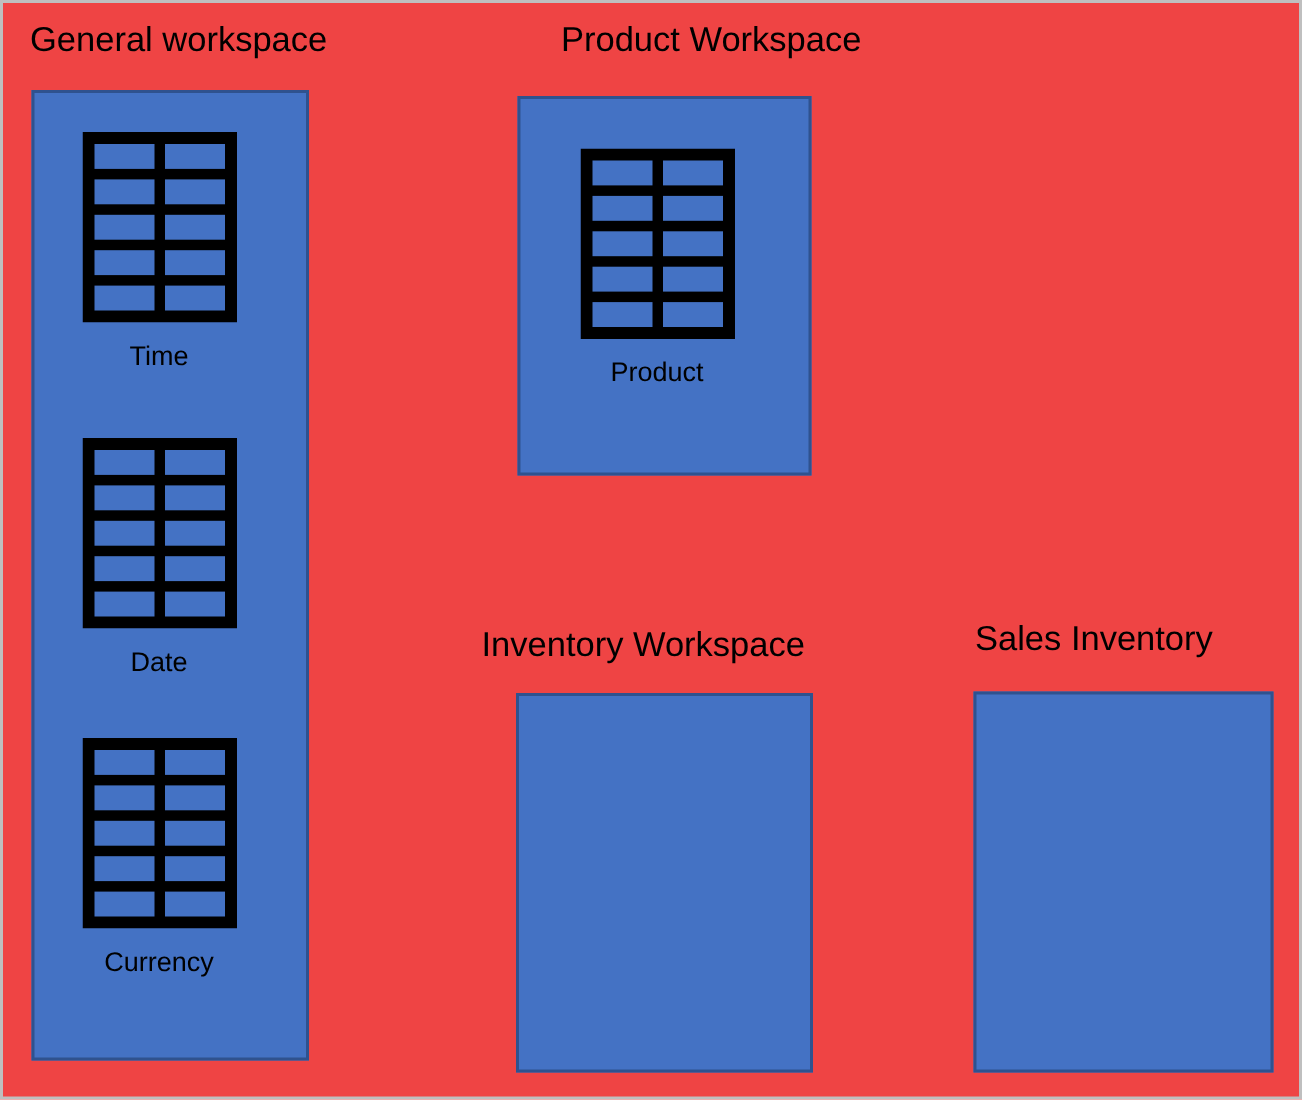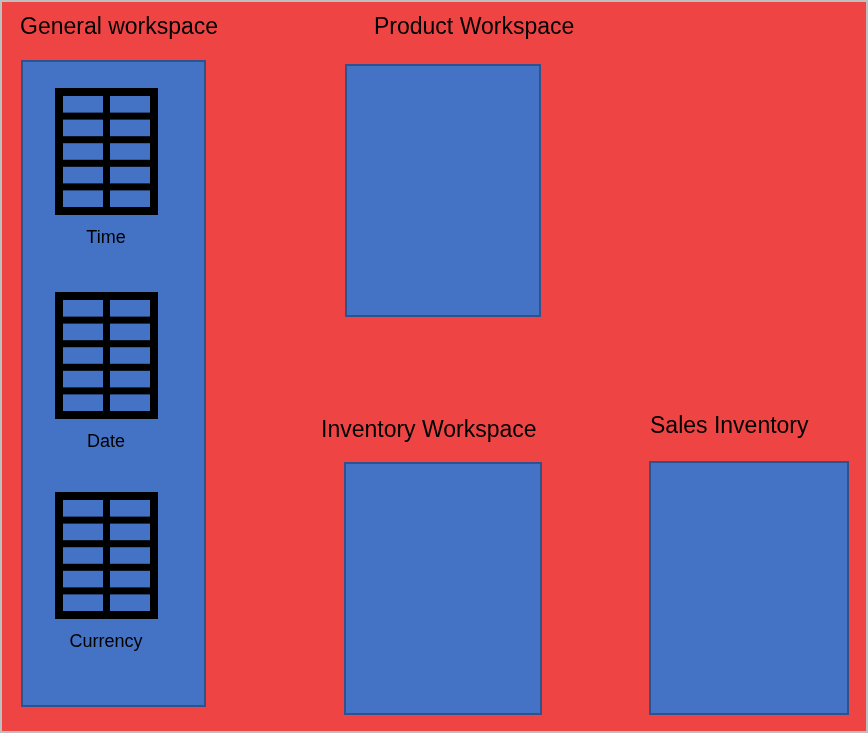--- a/index.html
+++ b/index.html
@@ -117,20 +117,36 @@
         <rect x="55" y="78.80000000000001" width="40" height="16.6" fill="#4472C4"></rect>
         <rect x="8" y="102.4" width="40" height="16.6" fill="#4472C4"></rect>
         <rect x="55" y="102.4" width="40" height="16.6" fill="#4472C4"></rect>
       </svg>
     <div class="table-label">Currency</div>
   </div>
 
   <div class="ws-title" id="title-product">Product Workspace</div>
   <div class="panel" id="panel-product"></div>
 
+  <div class="table-item" id="item-product">
+    <svg class="table-icon" width="103" height="127" viewBox="0 0 103 127">
+      <rect class="icon-bg" x="0" y="0" width="103" height="127"></rect>
+    <rect x="8" y="8" width="40" height="16.6" fill="#4472C4"></rect>
+        <rect x="55" y="8" width="40" height="16.6" fill="#4472C4"></rect>
+        <rect x="8" y="31.6" width="40" height="16.6" fill="#4472C4"></rect>
+        <rect x="55" y="31.6" width="40" height="16.6" fill="#4472C4"></rect>
+        <rect x="8" y="55.2" width="40" height="16.6" fill="#4472C4"></rect>
+        <rect x="55" y="55.2" width="40" height="16.6" fill="#4472C4"></rect>
+        <rect x="8" y="78.80000000000001" width="40" height="16.6" fill="#4472C4"></rect>
+        <rect x="55" y="78.80000000000001" width="40" height="16.6" fill="#4472C4"></rect>
+        <rect x="8" y="102.4" width="40" height="16.6" fill="#4472C4"></rect>
+        <rect x="55" y="102.4" width="40" height="16.6" fill="#4472C4"></rect>
+      </svg>
+    <div class="table-label">Product</div>
+  </div>
 
   <div class="ws-title" id="title-inventory">Inventory Workspace</div>
   <div class="panel" id="panel-inventory"></div>
 
 
   <div class="ws-title" id="title-sales">Sales Inventory</div>
   <div class="panel" id="panel-sales"></div>
 
 
 </div>

